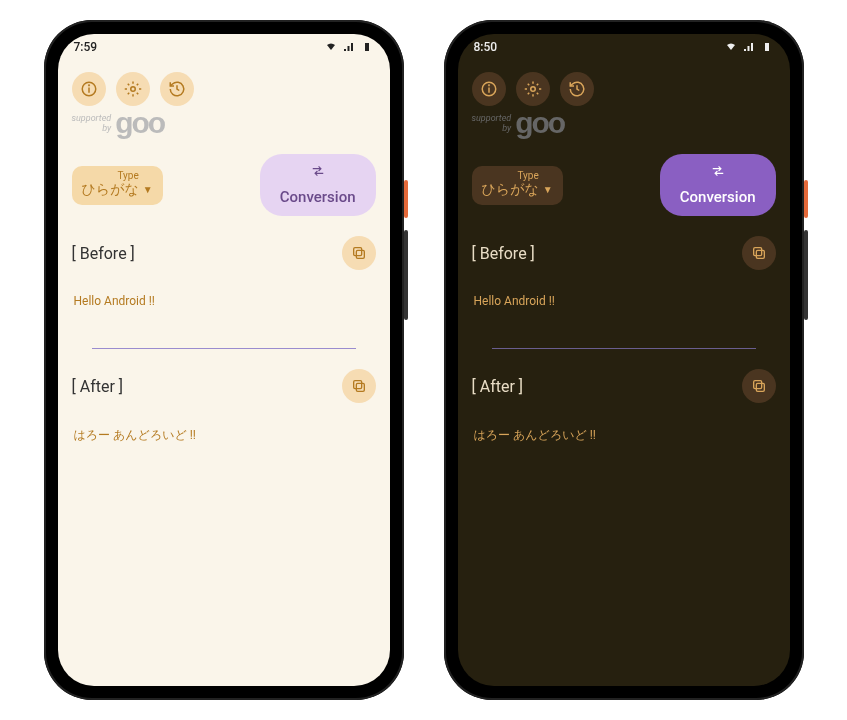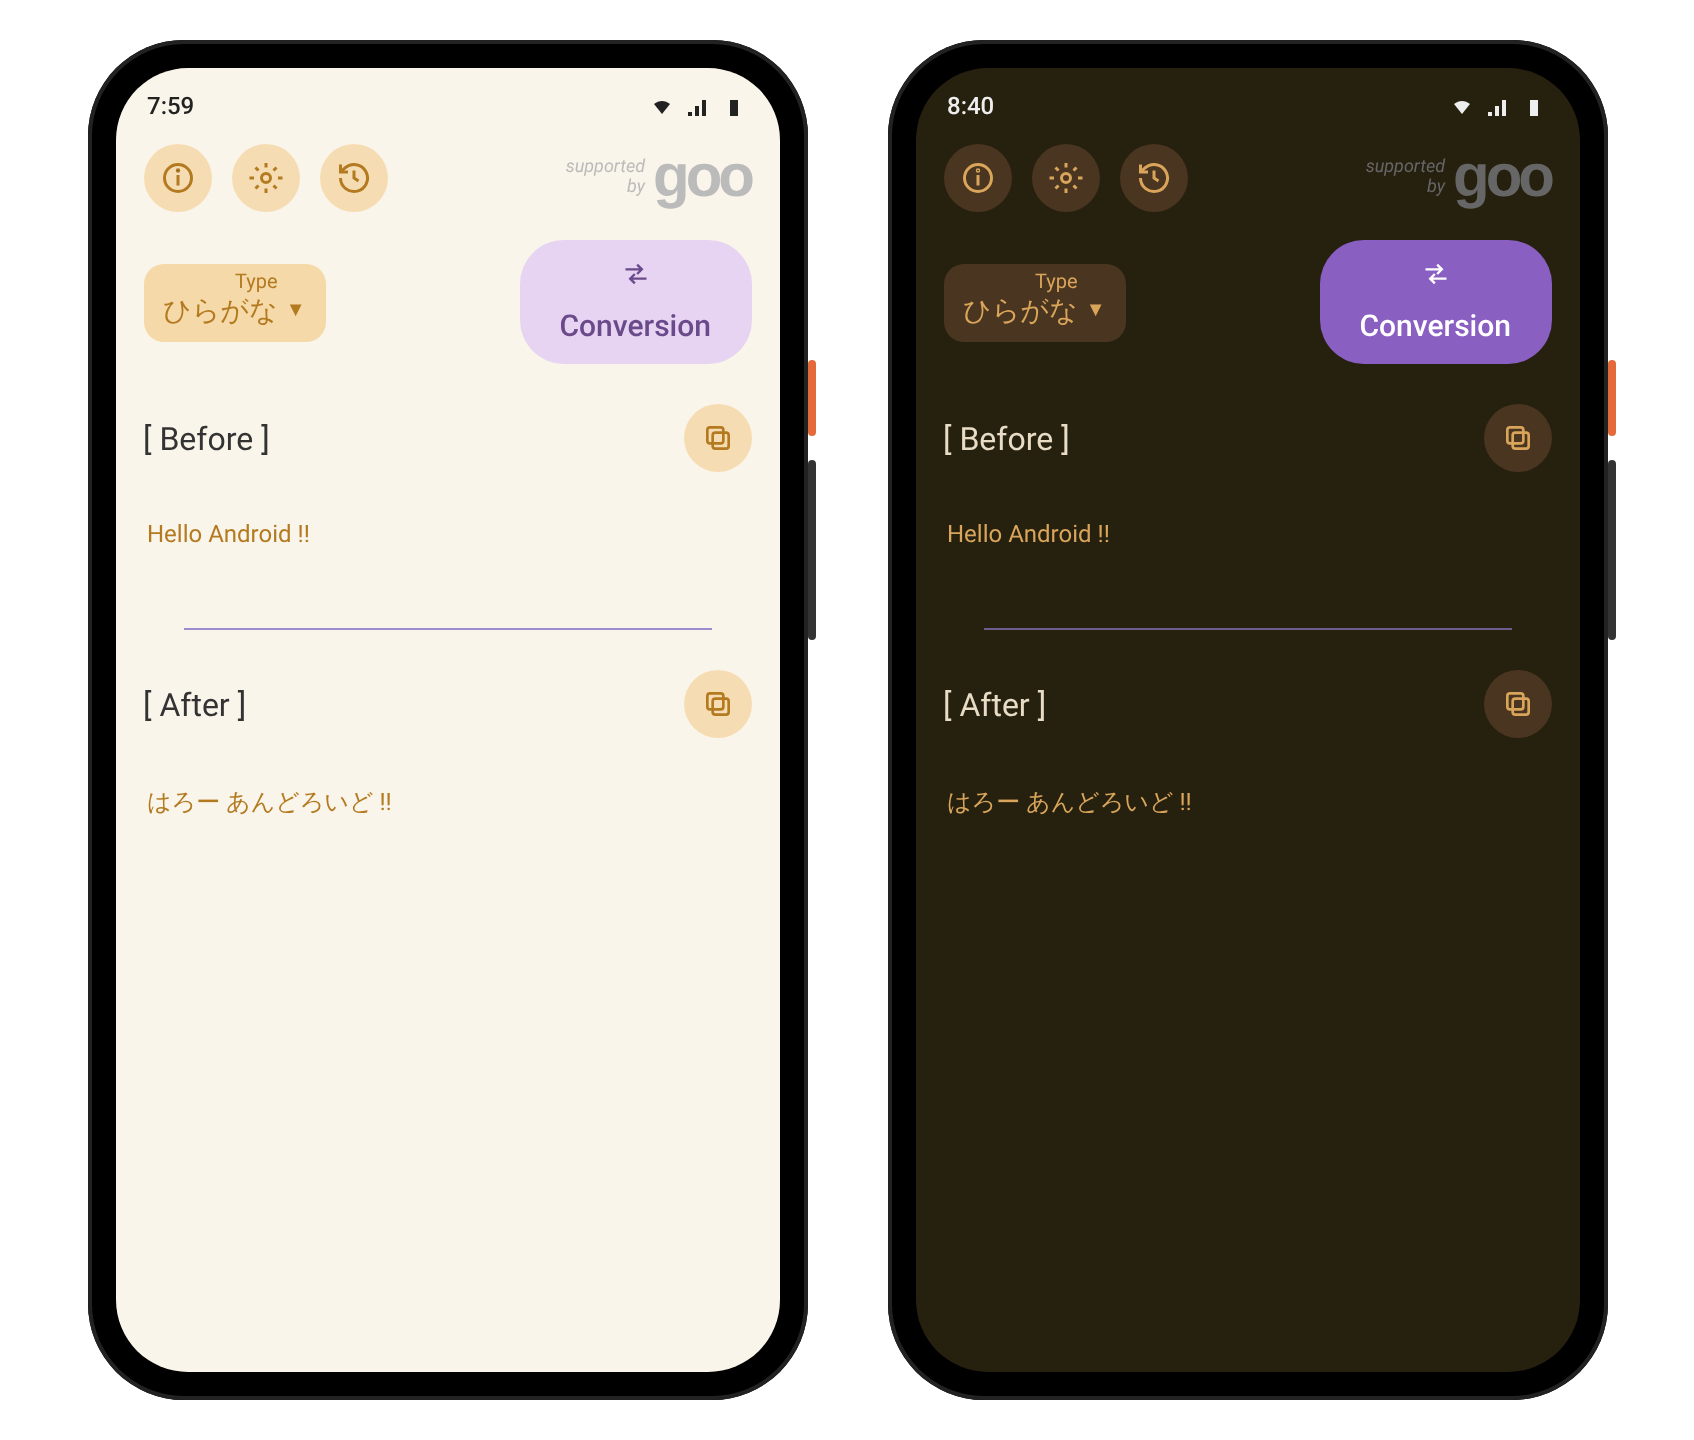--- a/index.html
+++ b/index.html
@@ -65,41 +65,41 @@
   .light .screen { background: #faf5ea; }
   .light { --txt:#333; --accent:#b47a20; --chip:#f5d9a8; --circ:#f6dcb3; --convbg:#e6d4f2; --convtxt:#6a4a8a; --convicon:#6a4a8a; --copy:#f6dcb3; --copyicon:#b47a20; --sub:#777; --hr:#9a8ccf; --supported:#bbb; }
   
   .dark .screen { background: #26200f; }
   .dark { --txt:#e8dcc5; --accent:#d9a55a; --chip:#4a3520; --circ:#4a3520; --convbg:#8a5fc2; --convtxt:#fff; --convicon:#fff; --copy:#4a3520; --copyicon:#d9a55a; --sub:#aaa; --hr:#6a5e8f; --supported:#666; }
 
   .status-bar {
     height: 28px;
     display: flex;
     justify-content: space-between;
-    align-items: flex-end;
     padding: 0 16px 2px 16px;
     font-size: 12px;
     font-weight: 500;
   }
   .light .status-bar { color: #222; }
   .dark .status-bar { color: #eee; }
   .status-left, .status-right { display:flex; align-items:center; gap:4px; }
   .status-right svg { width:14px; height:12px; }
 
   .app {
     flex: 1;
     padding: 10px 14px;
     display: flex;
     flex-direction: column;
   }
 
   .topbar {
     display: flex;
-    align-items: flex-end;
+    align-items: flex-start;
     justify-content: space-between;
+    flex-direction: column;
   }
   .icon-row { display:flex; gap:10px; }
   .circ-btn {
     width: 34px; height: 34px;
     border-radius: 50%;
     background: var(--circ);
     display: flex; align-items: center; justify-content: center;
   }
   .circ-btn svg { width:18px; height:18px; stroke: var(--accent); fill:none; stroke-width:2; }
 
@@ -273,21 +273,21 @@
   </div>
 </div>
 
 <div class="phone dark">
   <div class="camera"></div>
     <div class="side-btn"></div>
     <div class="side-btn2"></div>
   <div class="screen">
     <div class="status-bar">
       <div class="status-left">
-        <span>8:40</span>
+        <span>8:50</span>
         <svg viewBox="0 0 24 24">
             <path fill="currentColor" d="M12 2C8 2 5 5 5 9c0 5 7 13 7 13s7-8 7-13c0-4-3-7-7-7z"></path>
           </svg>
         <svg viewBox="0 0 24 24">
             <rect x="8" y="4" width="8" height="16" fill="currentColor"></rect>
           </svg>
       </div>
       <div class="status-right">
         <svg viewBox="0 0 24 24">
             <path fill="currentColor" d="M12 18l8-10c-5-4-11-4-16 0l8 10z"></path>

